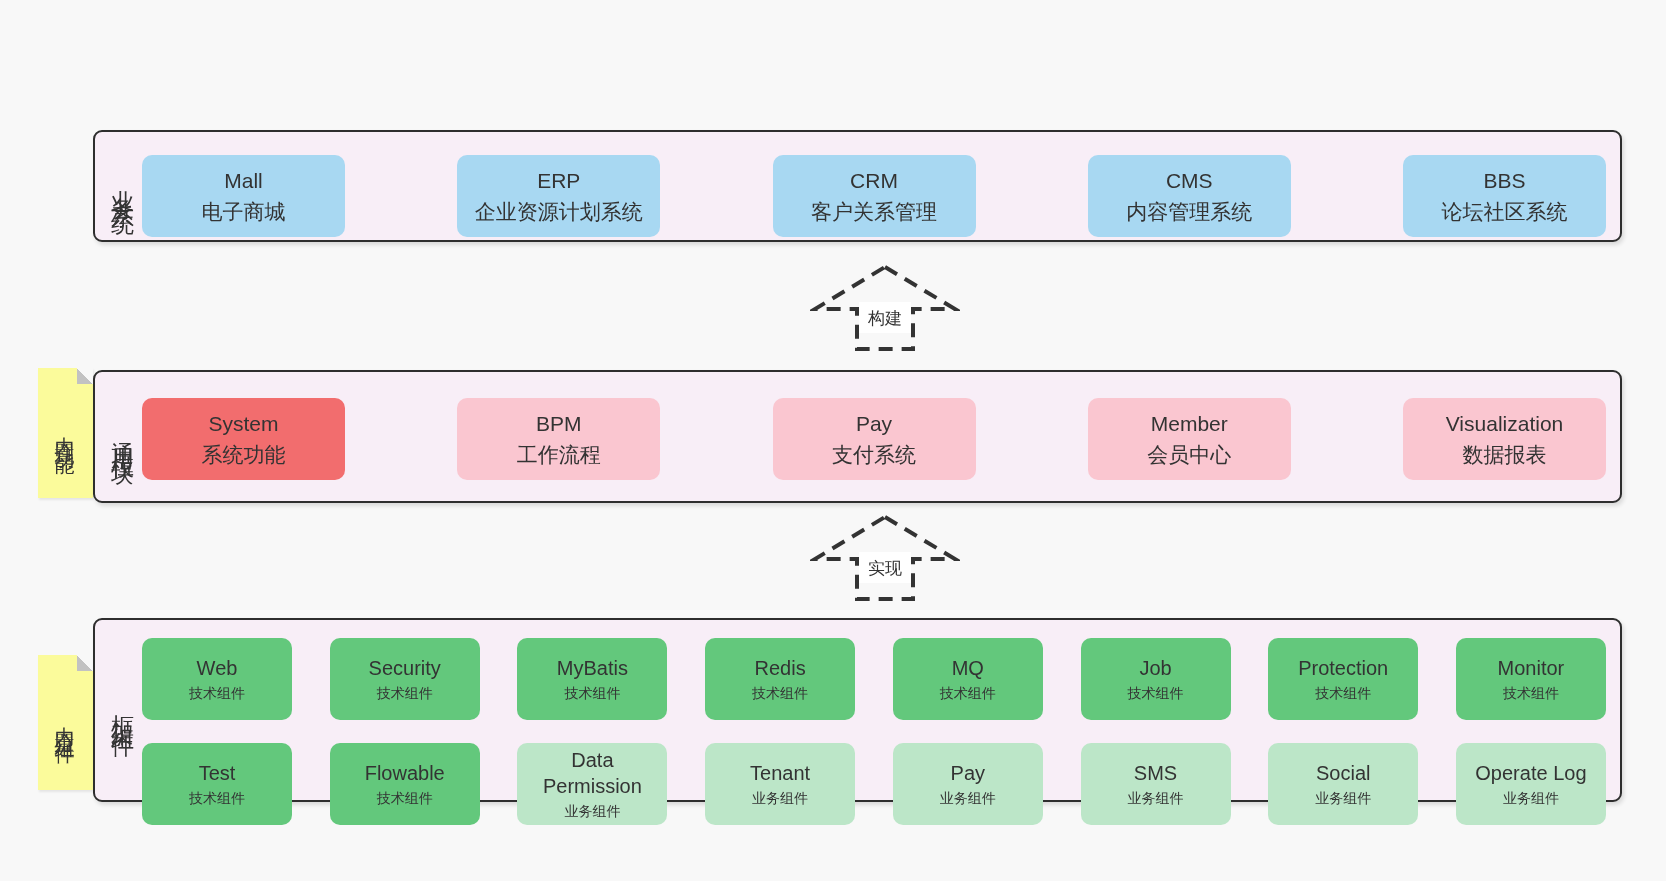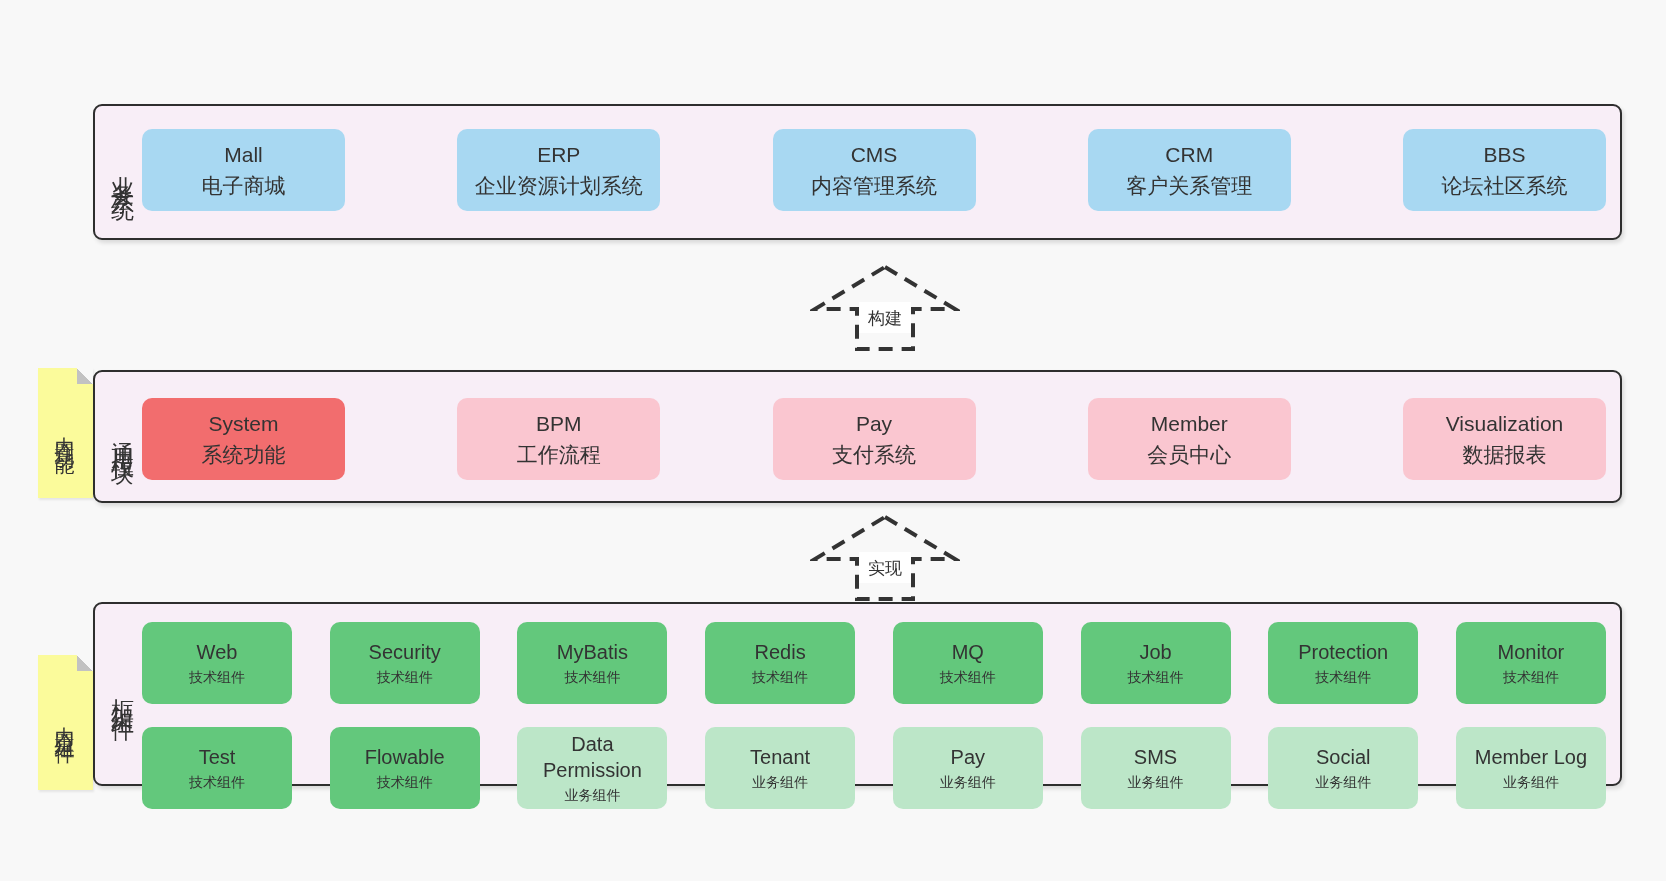--- a/index.html
+++ b/index.html
@@ -10,23 +10,23 @@
     color:#333;
   }
   .band {
     position:absolute; left:93px; width:1529px;
     box-sizing:border-box;
     background:#f8eef7;
     border:2px solid #2e2e2e;
     border-radius:9px;
     box-shadow:2px 3px 4px rgba(0,0,0,0.12);
   }
-  .band-business   { top:104px; height:136px; }
+  .band-business   { top:130px; height:112px; }
   .band-modules    { top:370px; height:133px; }
-  .band-components { top:602px; height:184px; }
+  .band-components { top:618px; height:184px; }
 
   .vlabel {
     position:absolute; left:13px; top:50%;
     transform:translateY(-50%);
     writing-mode:vertical-rl; text-orientation:upright;
     font-size:23px; letter-spacing:7px; color:#333;
     white-space:nowrap;
   }
   .row {
     position:absolute; left:47px; right:14px;
@@ -98,26 +98,26 @@
     <div class="row">
       <div class="box w203 blue">
         <div class="box-title">Mall</div>
         <div class="box-sub">电子商城</div>
       </div>
       <div class="box w203 blue">
         <div class="box-title">ERP</div>
         <div class="box-sub">企业资源计划系统</div>
       </div>
       <div class="box w203 blue">
+        <div class="box-title">CRM</div>
+        <div class="box-sub">客户关系管理</div>
+      </div>
+      <div class="box w203 blue">
         <div class="box-title">CMS</div>
         <div class="box-sub">内容管理系统</div>
-      </div>
-      <div class="box w203 blue">
-        <div class="box-title">CRM</div>
-        <div class="box-sub">客户关系管理</div>
       </div>
       <div class="box w203 blue">
         <div class="box-title">BBS</div>
         <div class="box-sub">论坛社区系统</div>
       </div>
     </div>
   </div>
 
   <svg class="arrow arrow-1" viewBox="0 0 150 88">
     <path d="M75 3 L145 45 L103 45 L103 85 L47 85 L47 45 L5 45 Z"></path>
@@ -224,19 +224,19 @@
       </div>
       <div class="box w150 lgreen">
         <div class="box-title">SMS</div>
         <div class="box-sub">业务组件</div>
       </div>
       <div class="box w150 lgreen">
         <div class="box-title">Social</div>
         <div class="box-sub">业务组件</div>
       </div>
       <div class="box w150 lgreen">
-        <div class="box-title">Member Log</div>
+        <div class="box-title">Operate Log</div>
         <div class="box-sub">业务组件</div>
       </div>
     </div>
   </div>
 
 </div>
 
 </body></html>

